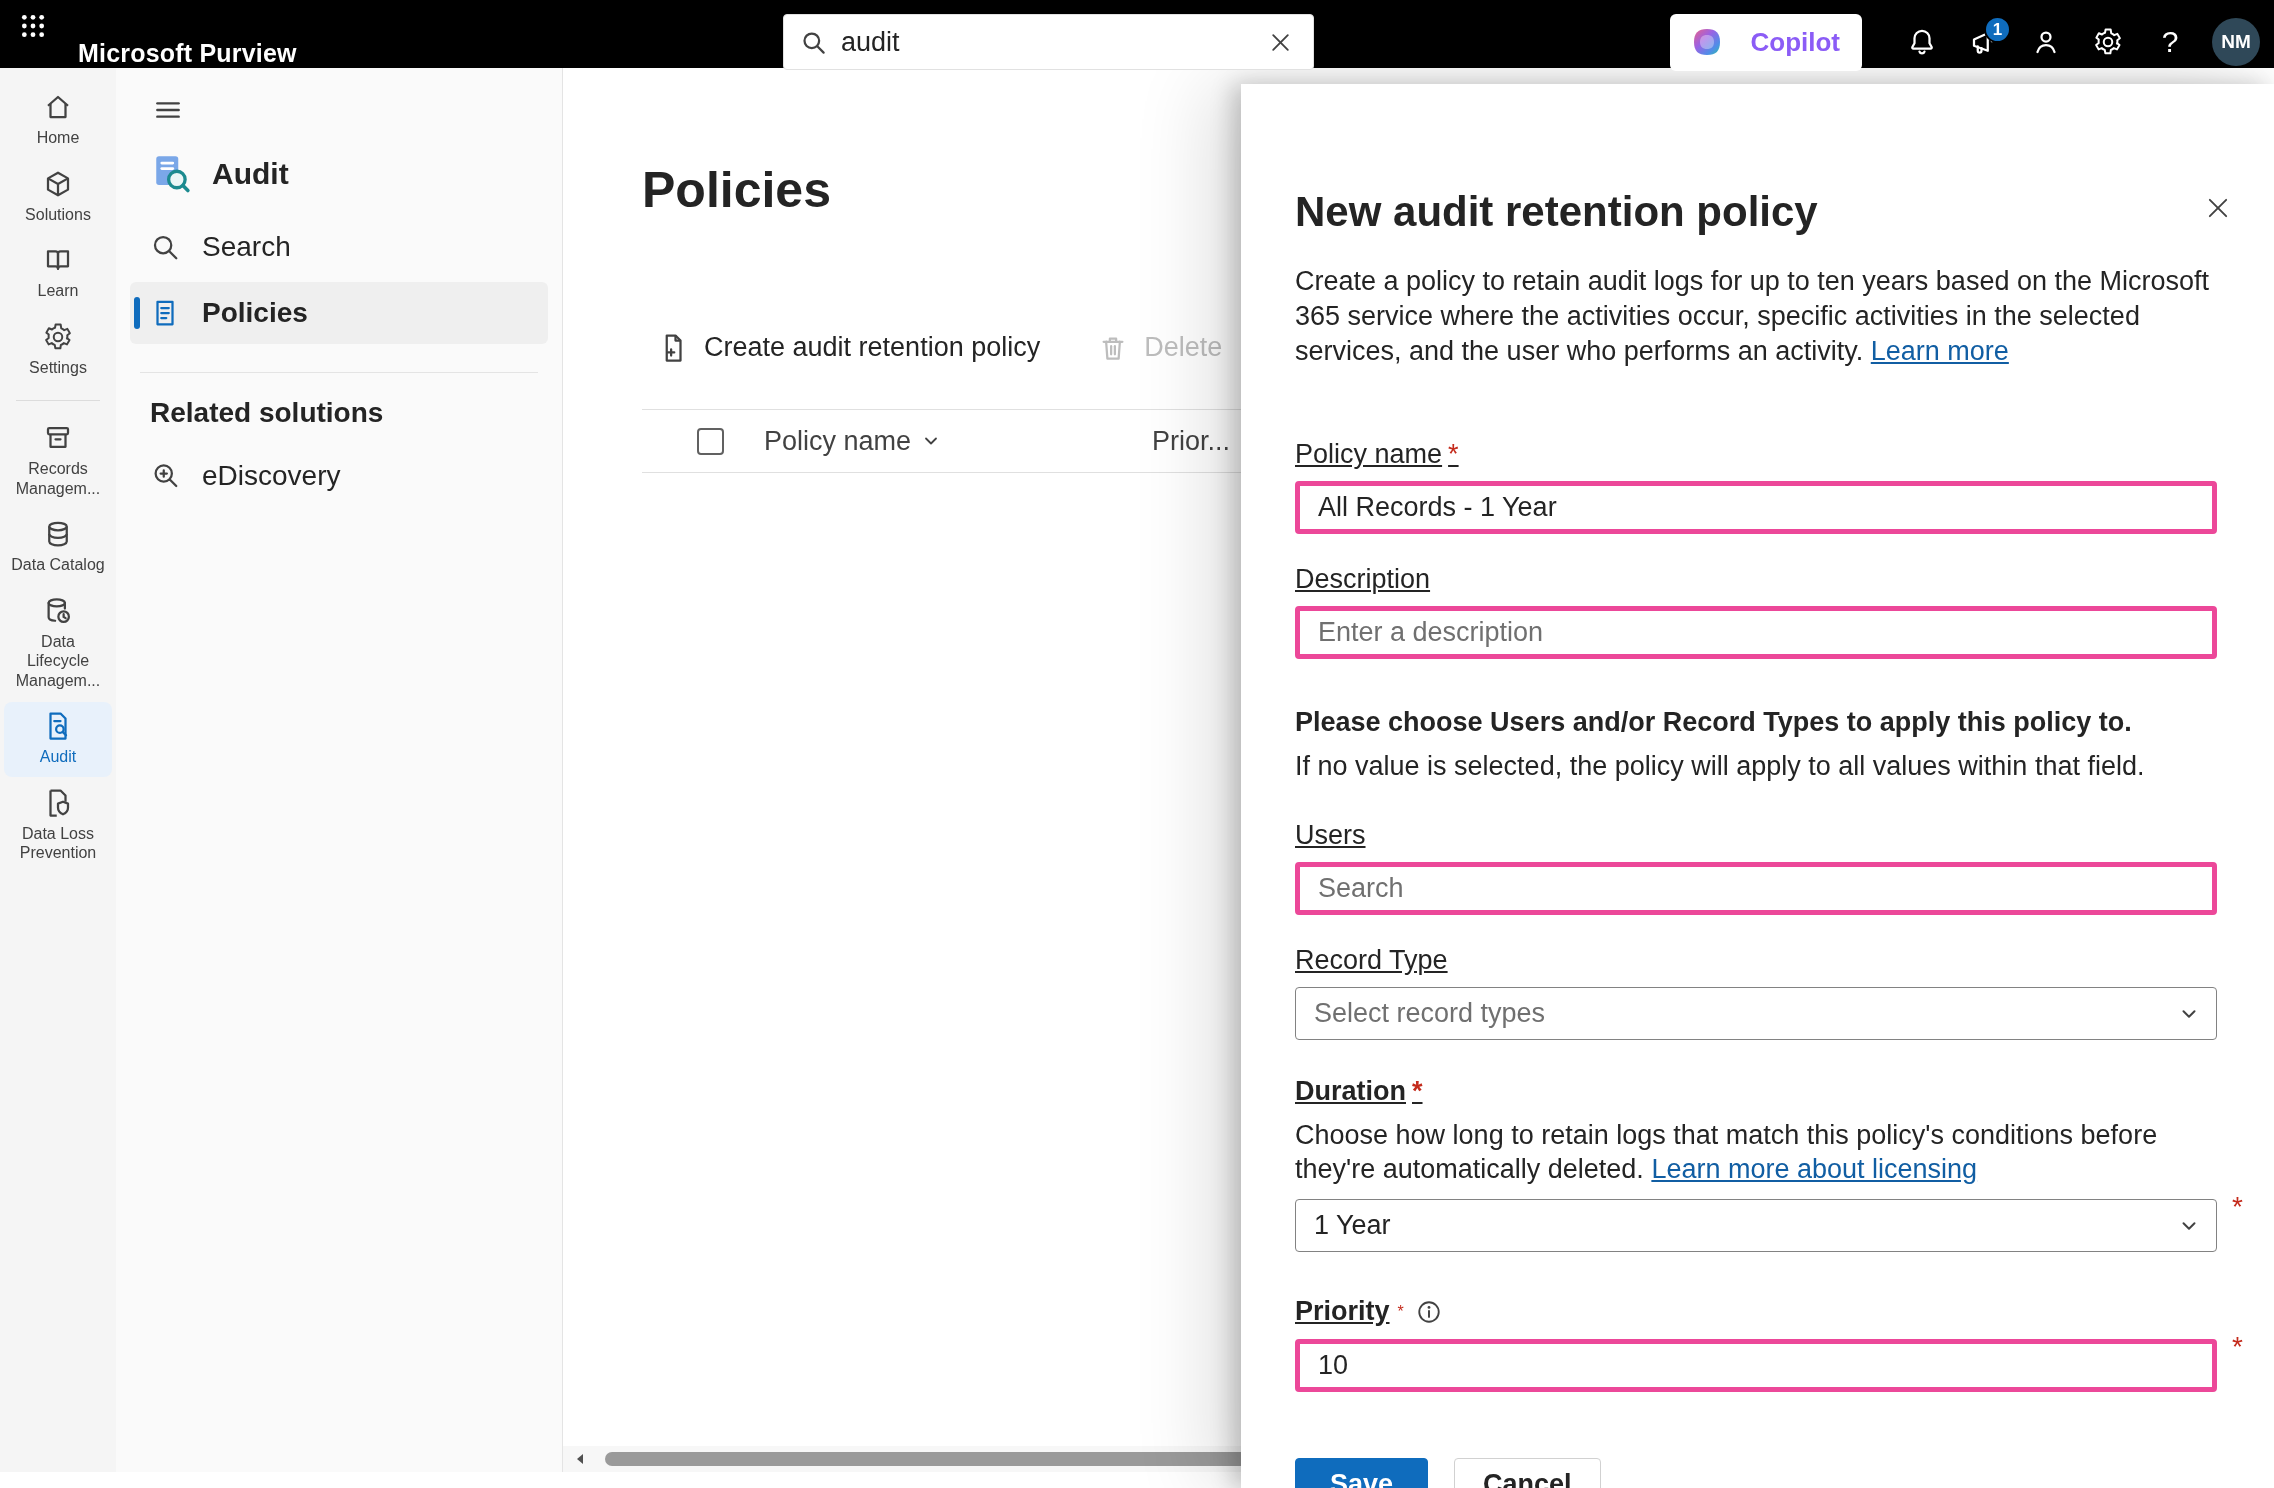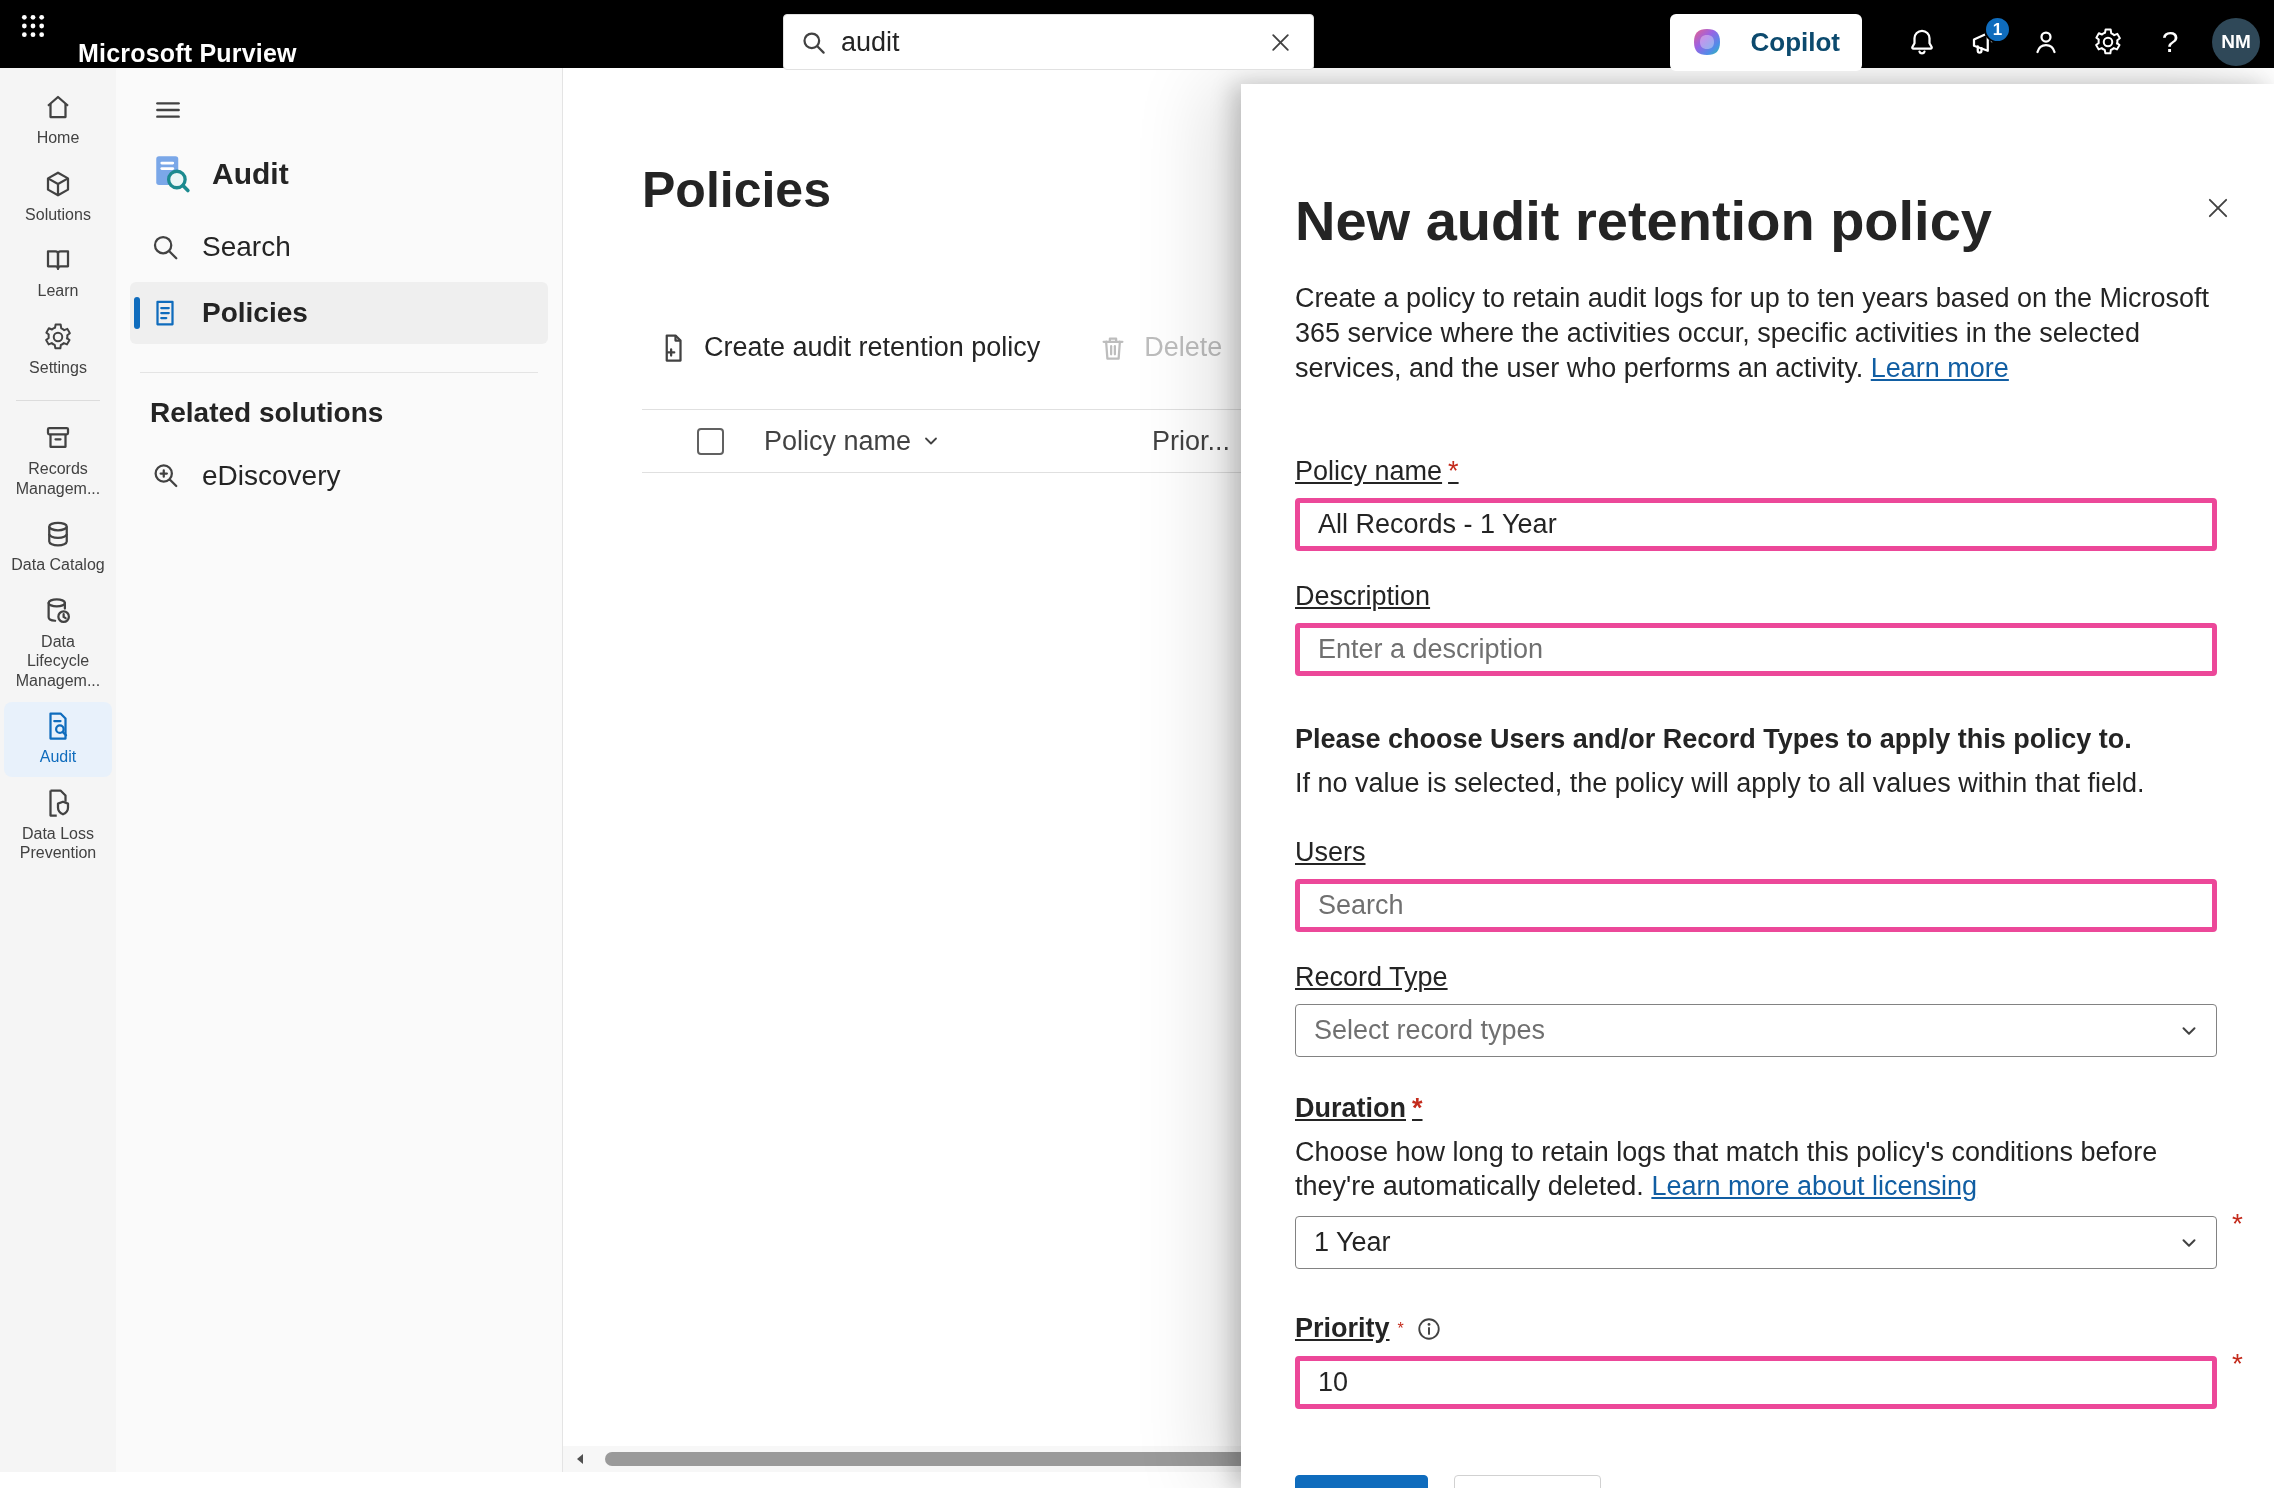--- a/index.html
+++ b/index.html
@@ -26,21 +26,21 @@
   .top-search .s-icon { color:#424242; }
   .top-search input {
     flex:1; border:none; outline:none; font-size:27px; color:#242424; background:transparent;
     font-family:"Liberation Sans",sans-serif;
   }
   .top-search .clear-btn { background:none; border:none; cursor:pointer; color:#424242; padding:4px; }
   .top-right { position:absolute; right: 14px; top:0; height:84px; display:flex; align-items:center; gap: 6px; }
   .copilot-btn {
     height: 57px; background:#fff; border:none; border-radius: 6px; cursor:pointer;
     display:flex; align-items:center; gap: 28px; padding: 0 22px; margin-right: 26px;
-    font-family:"Liberation Sans",sans-serif; font-size: 26px; font-weight: 600; color:#0c4a6e;
+    font-family:"Liberation Sans",sans-serif; font-size: 26px; font-weight: 600; color:#8b5cf6;
   }
   .tb-iconbtn {
     width: 56px; height: 58px; background:transparent; border:none; cursor:pointer;
     display:flex; align-items:center; justify-content:center; color:#fff; position:relative;
   }
   .tb-badge {
     position:absolute; top: 3px; right: 1px; min-width: 27px; height: 27px; border-radius: 14px;
     background:#0f6cbd; color:#fff; font-size: 17px; font-weight: 600;
     display:flex; align-items:center; justify-content:center; padding: 0 5px;
     border: 2px solid #000;
@@ -118,21 +118,21 @@
   .panel {
     position: absolute; top: 84px; right: 0; width: 1033px; height: 1404px; background: #fff;
     box-shadow: -8px 0 22px rgba(0,0,0,.20), -34px 0 70px rgba(0,0,0,.12);
     z-index: 30; padding: 0 57px 0 54px;
   }
   .panel-close {
     position:absolute; top: 102px; right: 34px; width: 44px; height: 44px;
     background:none; border:none; cursor:pointer; color:#424242; display:flex; align-items:center; justify-content:center;
     border-radius: 4px;
   }
-  .panel-title { margin-top: 104px; font-size: 56px; font-weight: 600; color:#242424; }
+  .panel-title { margin-top: 104px; font-size: 42px; font-weight: 600; color:#242424; }
   .panel-intro { margin-top: 28px; font-size: 27px; line-height: 35px; color:#242424; }
   a.link { color: #115ea3; text-decoration: underline; cursor: pointer; }
 
   .fgroup { margin-top: 30px; }
   .fgroup.first { margin-top: 70px; }
   .flabel { font-size: 27px; color:#242424; margin-bottom: 11px; text-decoration: underline; }
   .flabel.bold { font-weight: 700; }
   .req { color: #c42b1c; margin-left: 6px; }
   .text-input {
     width: 100%; height: 53px; border: 5px solid #ec4899; border-radius: 4px;

